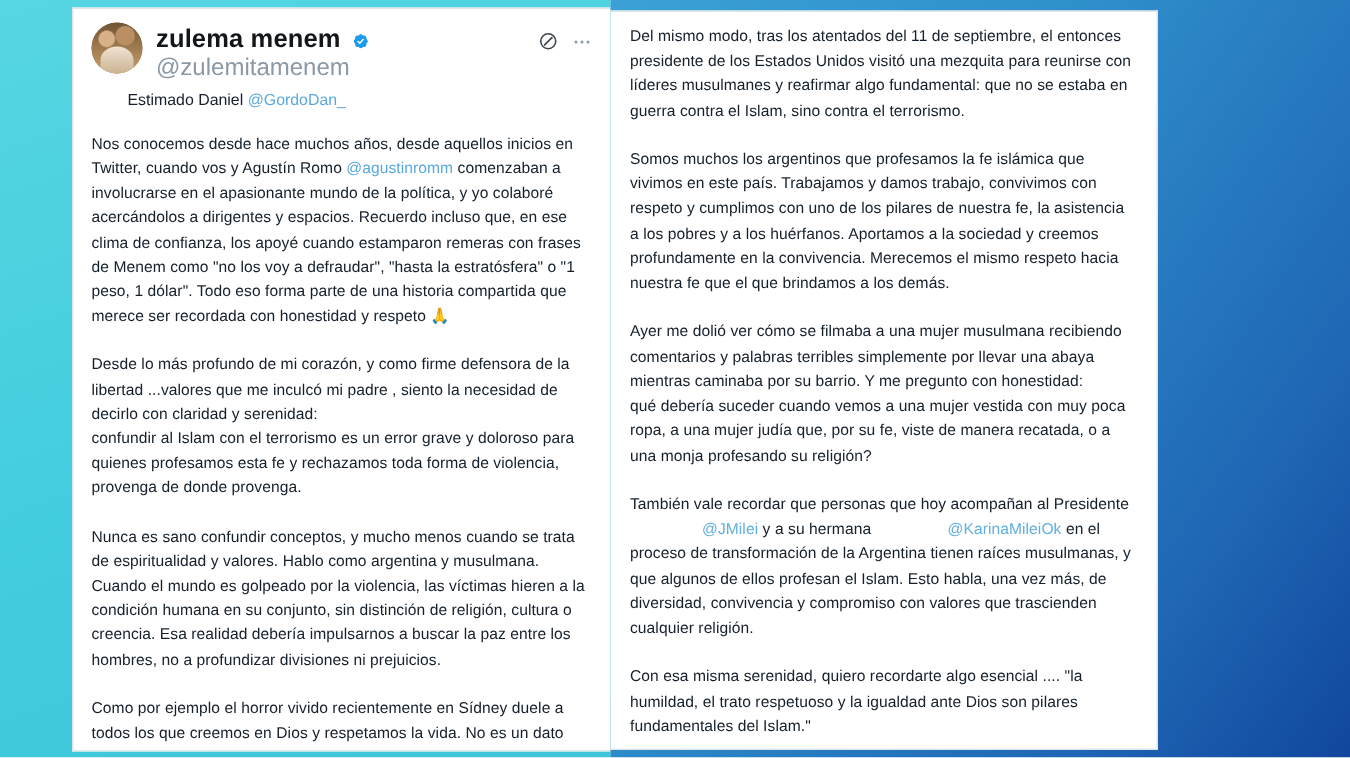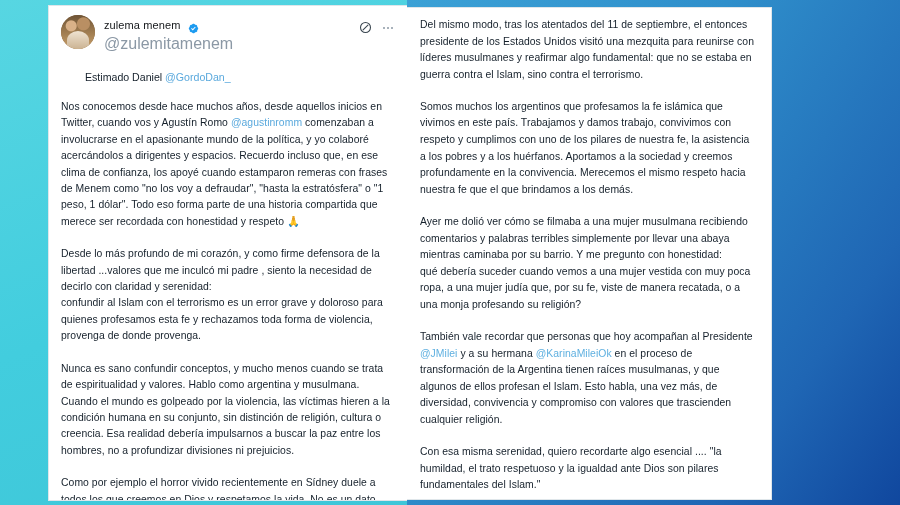--- a/index.html
+++ b/index.html
@@ -76,22 +76,22 @@
     position: absolute; left: 6px; top: 16px; width: 22px; height: 18px;
     background: linear-gradient(180deg, #efe3d2 0%, #cbb393 100%);
     border-radius: 50% 50% 0 0;
   }
   .names {
     margin-left: 9px;
     line-height: 1.15;
     padding-top: 1px;
   }
   .dispname {
-    font-size: 11px;
-    font-weight: normal;
+    font-size: 17px;
+    font-weight: bold;
     color: #14171a;
     letter-spacing: .1px;
     display: inline-block;
     vertical-align: middle;
   }
   .verified {
     display: inline-block;
     vertical-align: middle;
     margin-left: 3px;
     width: 11px; height: 11px;
@@ -121,22 +121,22 @@
     font-size: 10.4px;
     line-height: 16.4px;
     color: #15202b;
     letter-spacing: .005em;
   }
   .card-right .tw-body { font-size: 10.4px; line-height: 16.6px; }
   .tw-body p { margin: 16px 0 15px 0; }
   .card-right .tw-body p { margin: 0 0 15.5px 0; }
   .tw-body p:last-child { margin-bottom: 0; }
   .mention { color: #5aa9dd; }
-  .card-right .mention { color: #5fb0e0; }
-  .salutation { margin: 16px 0 16px 0; font-size: 10.6px; color:#15202b;padding-left:24px; }
+  .card-right .mention { color: #5fb0e0; margin-left: 48px; }
+  .salutation { margin: 6px 0 16px 0; font-size: 10.6px; color:#15202b;padding-left:24px; }
 </style>
 </head>
 <body>
 
 <div id="root">
 
   <div class="pane-left">
     <div class="card-left">
 
       <div class="tw-head">

